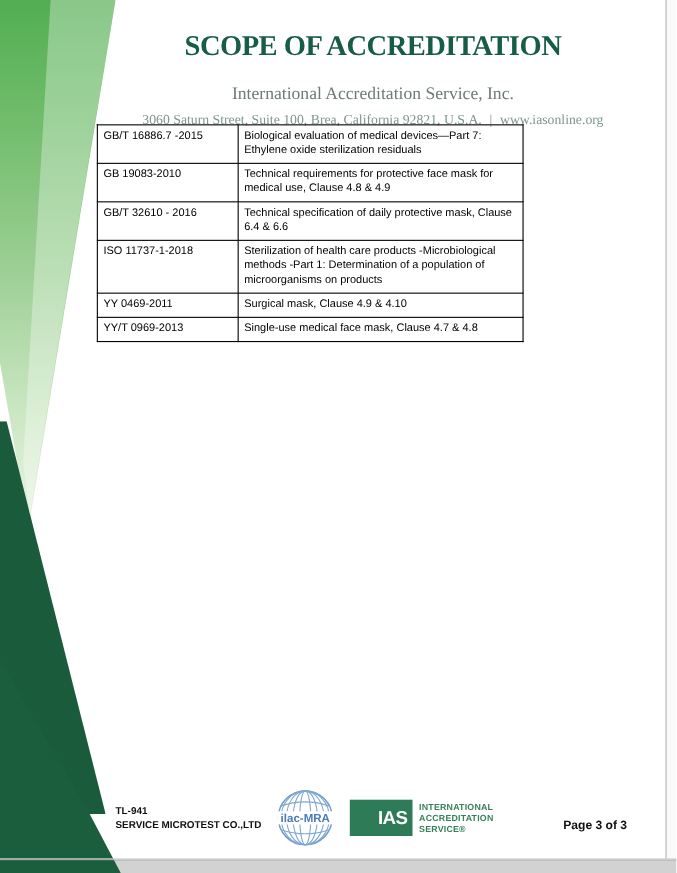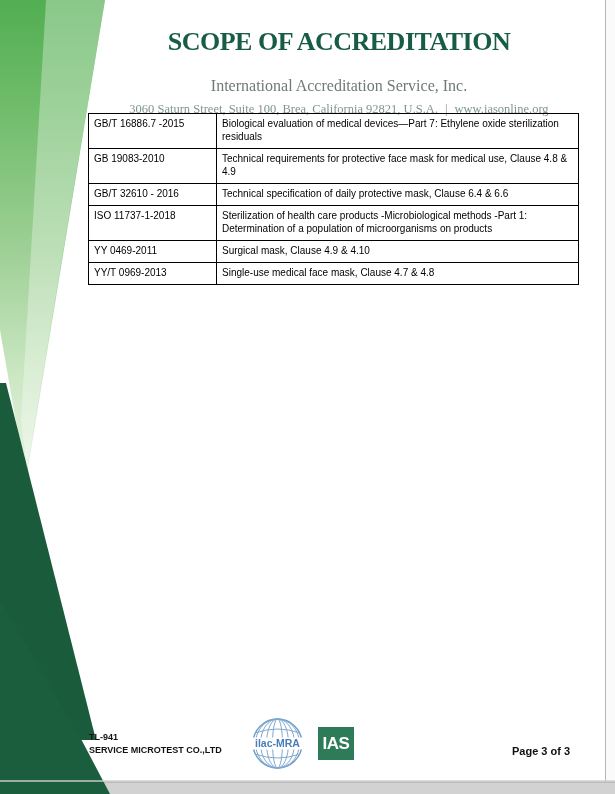--- a/index.html
+++ b/index.html
@@ -64,43 +64,43 @@
     font-size:16px; color:#6E7B74; margin-top:20px; white-space:nowrap;
   }
   .address-line {
     font-size:12.5px; color:#7F968C; margin-top:7px; white-space:nowrap;
   }
   .address-line .sep { padding:0 7px; }
   .address-line .url { color:#7F968C; text-decoration:none; }
 
   
   table.standards {
-    position:absolute; left:88px; top:113px; width:491px; z-index:5;
+    position:absolute; left:88px; top:113px; width:388px; z-index:5;
     border-collapse:collapse; table-layout:fixed;
     font-size:10px; line-height:1.3; color:#000;
   }
   table.standards td {
     border:1px solid #000;
     padding:3px 5px 5px 5px;
     vertical-align:top;
   }
   td.std-col { width:117px; }
 
   
   .footer-id {
-    position:absolute; left:89px; top:731px; z-index:5;
+    position:absolute; left:105px; top:731px; z-index:5;
     font-size:9px; font-weight:bold; line-height:1.45; color:#111;
     white-space:nowrap;
   }
   .ilac-logo { position:absolute; left:251px; top:717px; z-index:5; }
   .ias-lockup { position:absolute; left:318px; top:727px; z-index:5; display:flex; }
   .ias-box {
     width:36px; height:33px; background:#2E7C57;
     color:#fff; font-weight:bold; font-size:17px; letter-spacing:-0.5px;
-    display:flex; align-items:center; justify-content:center;
+    display:flex; align-items:center; justify-content:center;padding-left:21px;
   }
   .ias-wordmark {
     margin-left:6px; padding-top:2px;
     font-size:8px; font-weight:bold; color:#378158;
     line-height:1.25; letter-spacing:0.2px; white-space:nowrap;
   }
   .page-num {
     position:absolute; left:512px; top:745px; z-index:5;
     font-size:11px; font-weight:bold; color:#111; white-space:nowrap;
   }
@@ -167,15 +167,20 @@
     <ellipse cx="26.5" cy="26.5" rx="22" ry="24.5" fill="none" stroke="#7FA8D0" stroke-width="1"></ellipse>
     <path d="M4 16 Q26.5 8 49 16" fill="none" stroke="#7FA8D0" stroke-width="1"></path>
     <path d="M4 37 Q26.5 45 49 37" fill="none" stroke="#7FA8D0" stroke-width="1"></path>
     <rect x="1" y="20.5" width="51" height="12" fill="#ffffff"></rect>
     <text x="26.5" y="30" text-anchor="middle" font-family="Liberation Sans, sans-serif" font-size="10.5" font-weight="bold" fill="#4A7CB8">ilac-MRA</text>
   </svg>
 </div>
 
 <div class="ias-lockup">
   <div class="ias-box">IAS</div>
+  <div class="ias-wordmark">
+    <div>INTERNATIONAL</div>
+    <div>ACCREDITATION</div>
+    <div>SERVICE®</div>
+  </div>
 </div>
 
 <div class="page-num">Page 3 of 3</div>
 
 </body></html>

